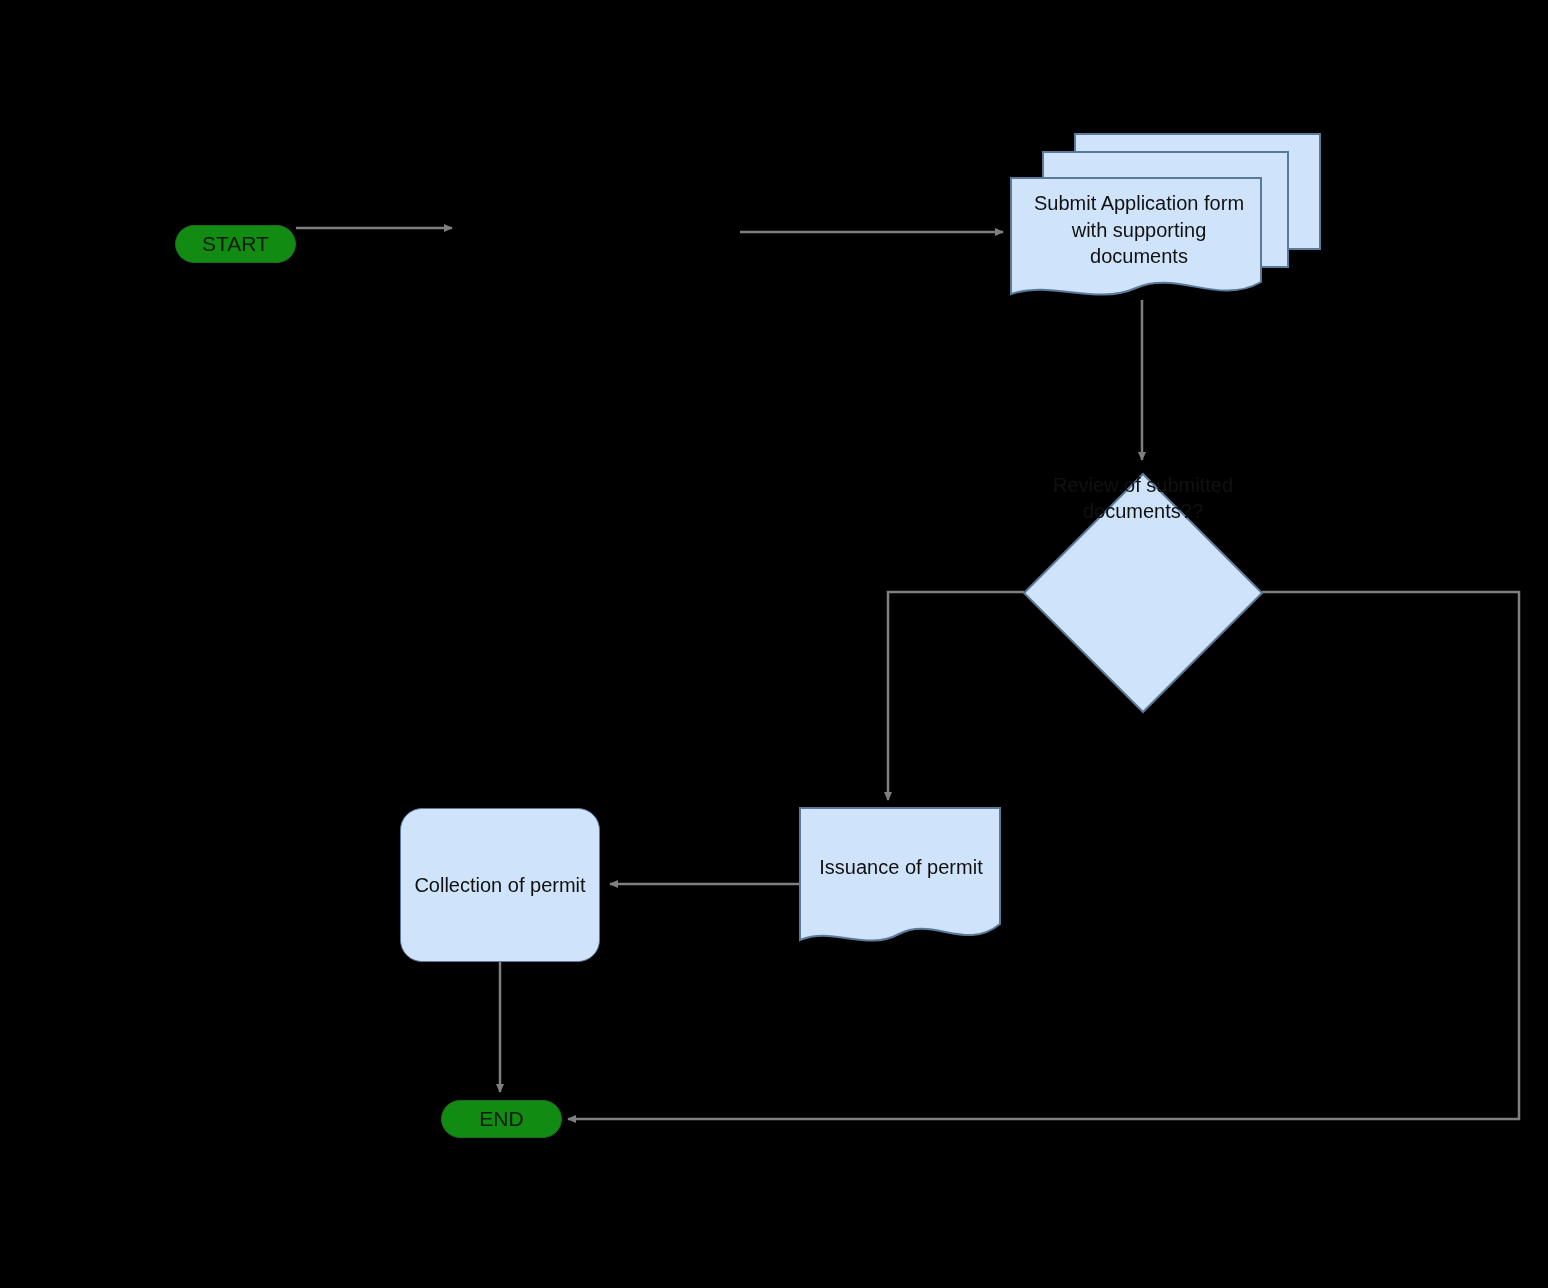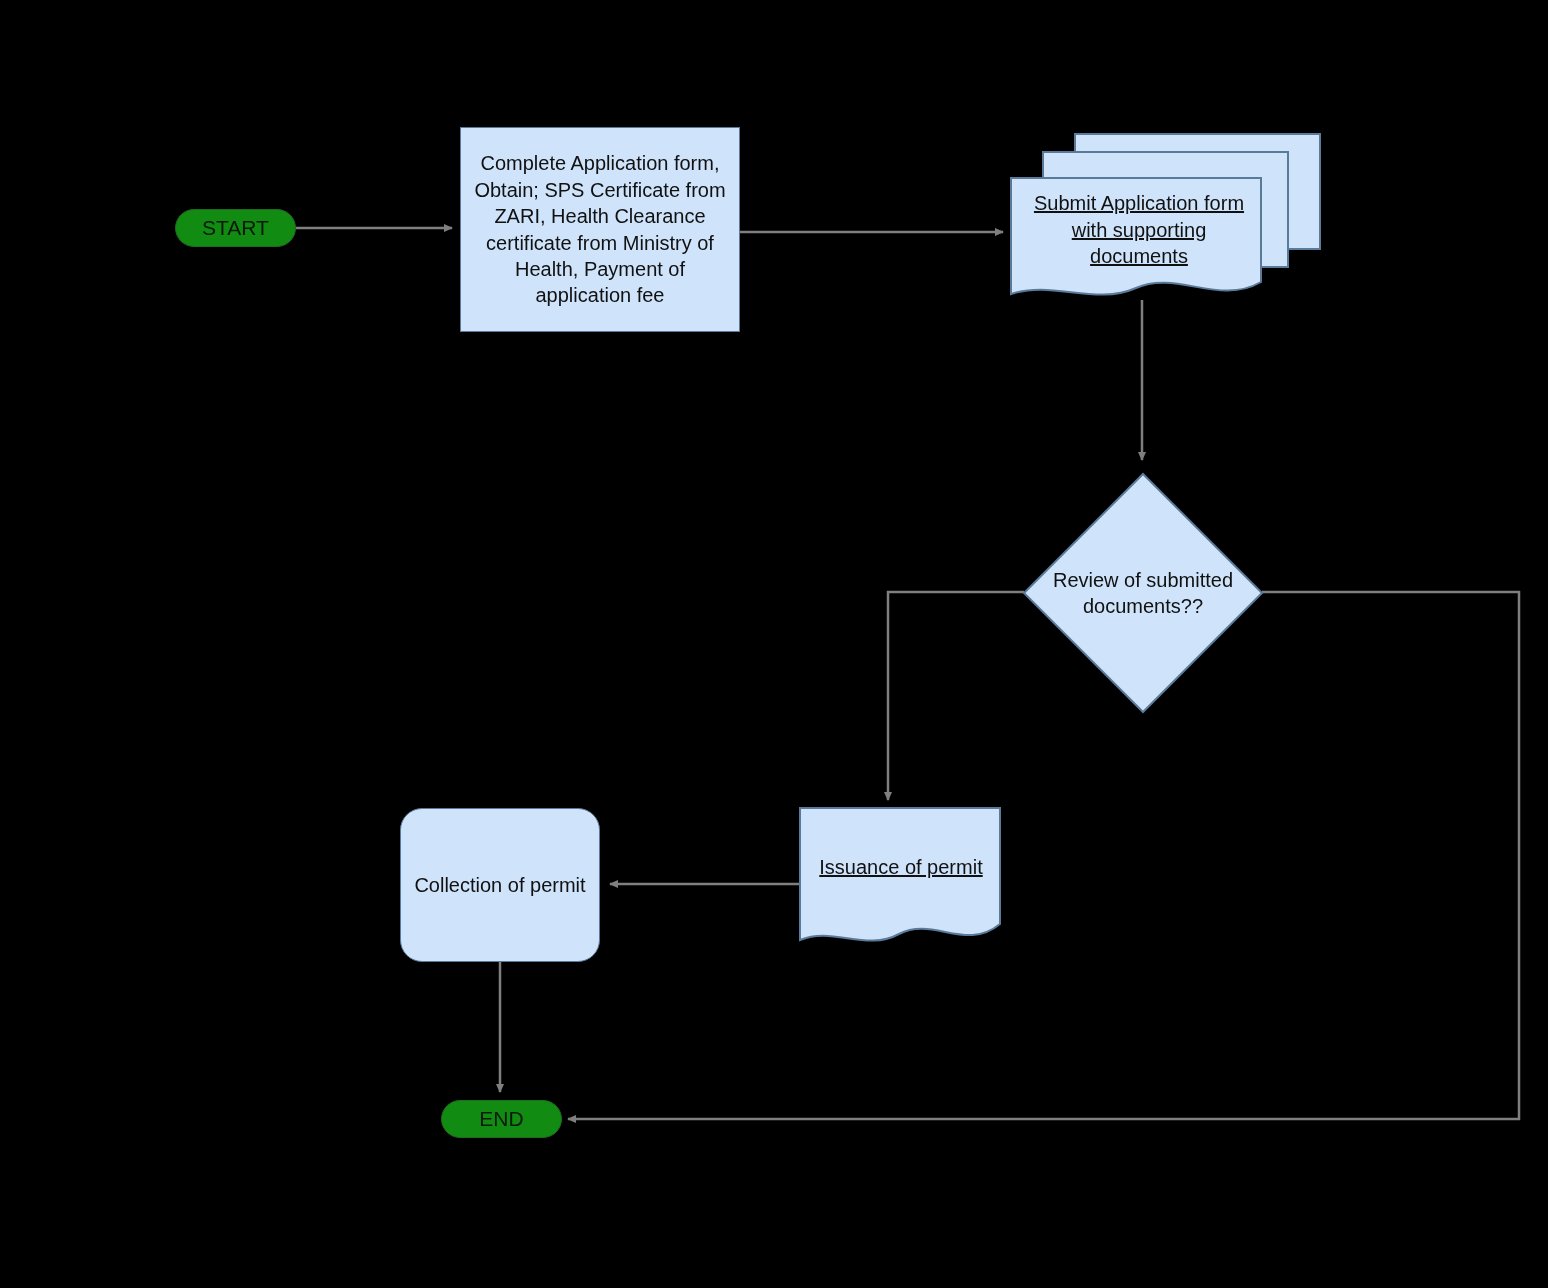--- a/index.html
+++ b/index.html
@@ -59,34 +59,33 @@
     width: 100%;
     display: flex;
     align-items: center;
     justify-content: center;
     text-align: center;
     font-size: 20px;
     line-height: 1.32;
     color: #111111;
     padding: 0 12px;
     box-sizing: border-box;
-    text-decoration: underline;
   }
   
   .decision-wrap {
     position: absolute;
   }
   .decision-wrap .dec-text {
     position: absolute;
     left: 0;
     top: 0;
     width: 100%;
     height: 100%;
     display: flex;
-    align-items: center;
+    align-items: flex-start;
     justify-content: center;
     text-align: center;
     font-size: 20px;
     line-height: 1.32;
     color: #111111;
   }
 </style>
 </head>
 <body>
 
@@ -121,27 +120,24 @@
 
     <g>
       <path d="M800,884 L610,884" stroke="#7f7f7f" stroke-width="2.5" fill="none" marker-end="url(#arrow)"></path>
     </g>
 
     <g>
       <path d="M500,962 L500,1092" stroke="#7f7f7f" stroke-width="2.5" fill="none" marker-end="url(#arrow)"></path>
     </g>
   </svg>
 
-  <div class="node terminator" style="left:175px; top:209px; width:121px; height:38px;text-align:right;">
+  <div class="node terminator" style="left:175px; top:225px; width:121px; height:38px;text-align:right;">
     <span>START</span>
   </div>
 
-  <div class="node process" style="left:460px; top:127px; width:280px; height:205px;">
-    <span>Complete Application form, Obtain; SPS Certificate from ZARI, Health Clearance certificate from Ministry of Health, Payment of application fee</span>
-  </div>
 
   <div class="doc-wrap" style="left:1005px; top:130px; width:320px; height:190px;">
     <svg width="320" height="190" viewBox="0 0 320 190">
       <rect x="70" y="4" width="245" height="115" fill="#cfe4fb" stroke="#5a7a99" stroke-width="2"></rect>
       <rect x="38" y="22" width="245" height="115" fill="#cfe4fb" stroke="#5a7a99" stroke-width="2"></rect>
       <path d="M6,48 L256,48 L256,152 C214,176 172,140 131,158 C90,176 48,150 6,164 Z" fill="#cfe4fb" stroke="#5a7a99" stroke-width="2"></path>
     </svg>
     <div class="doc-text" style="top:48px; height:104px; width:256px; left:6px;">
       <span>Submit Application form with supporting documents</span>
     </div>

